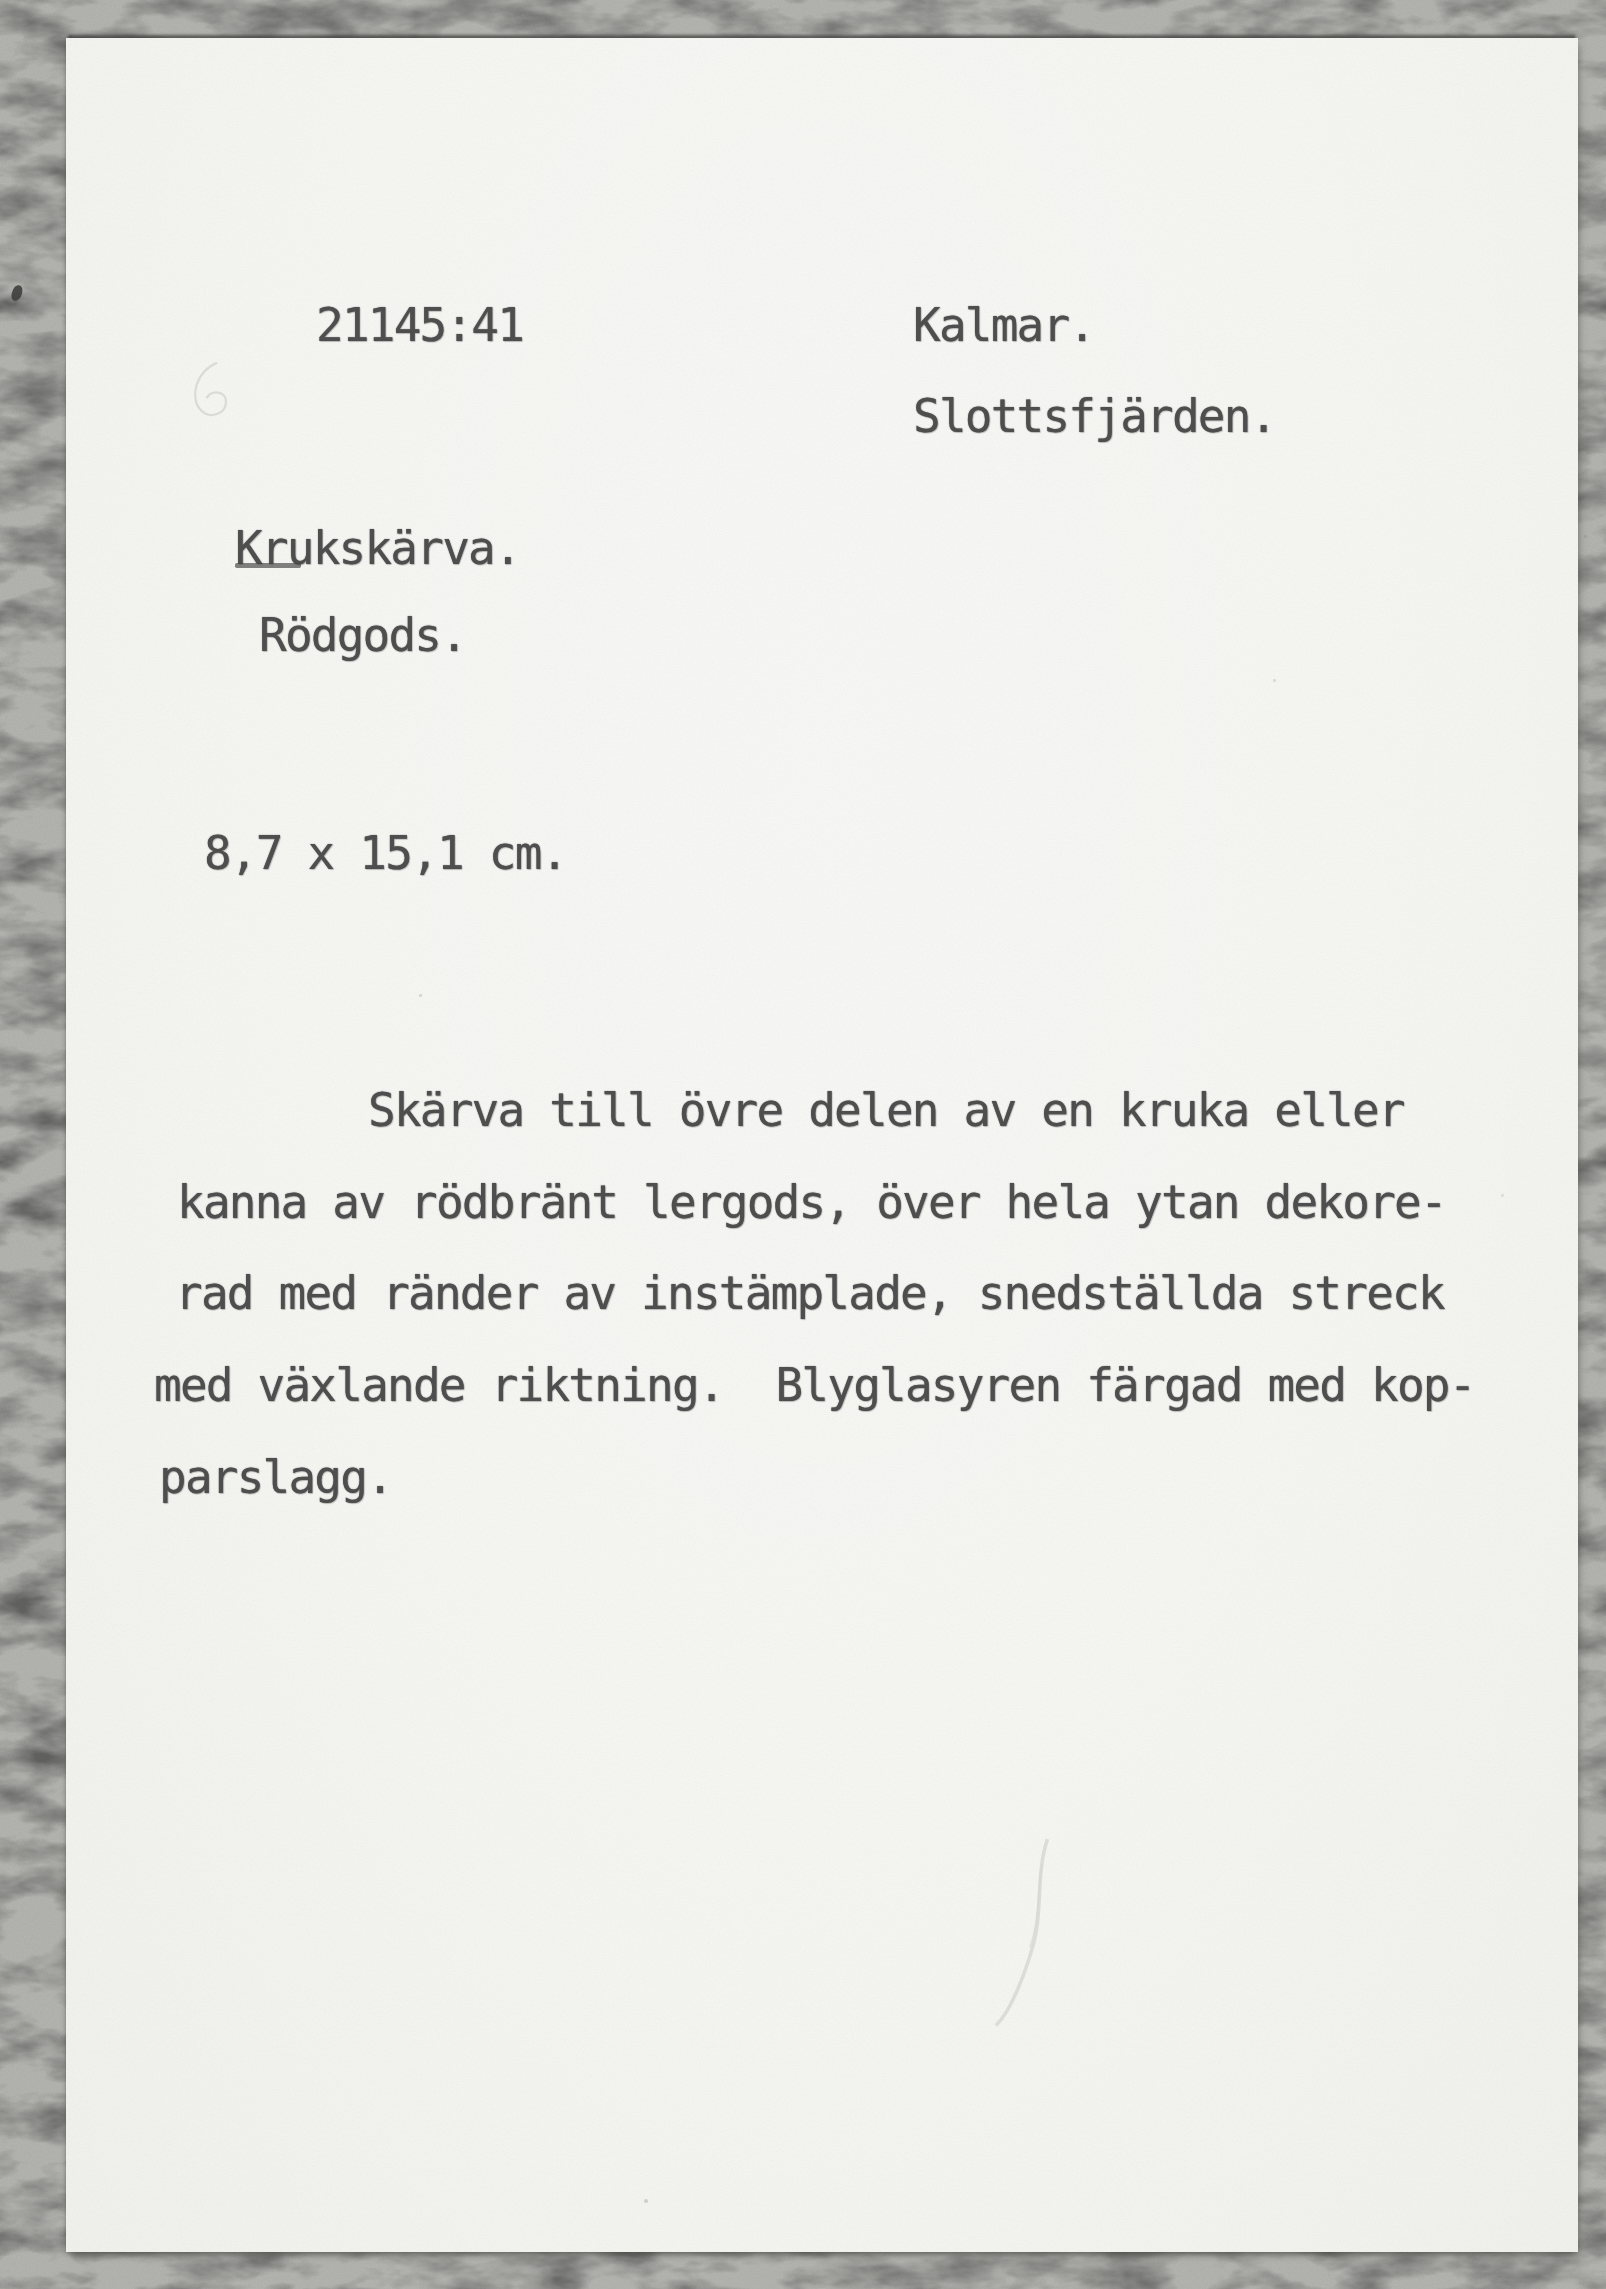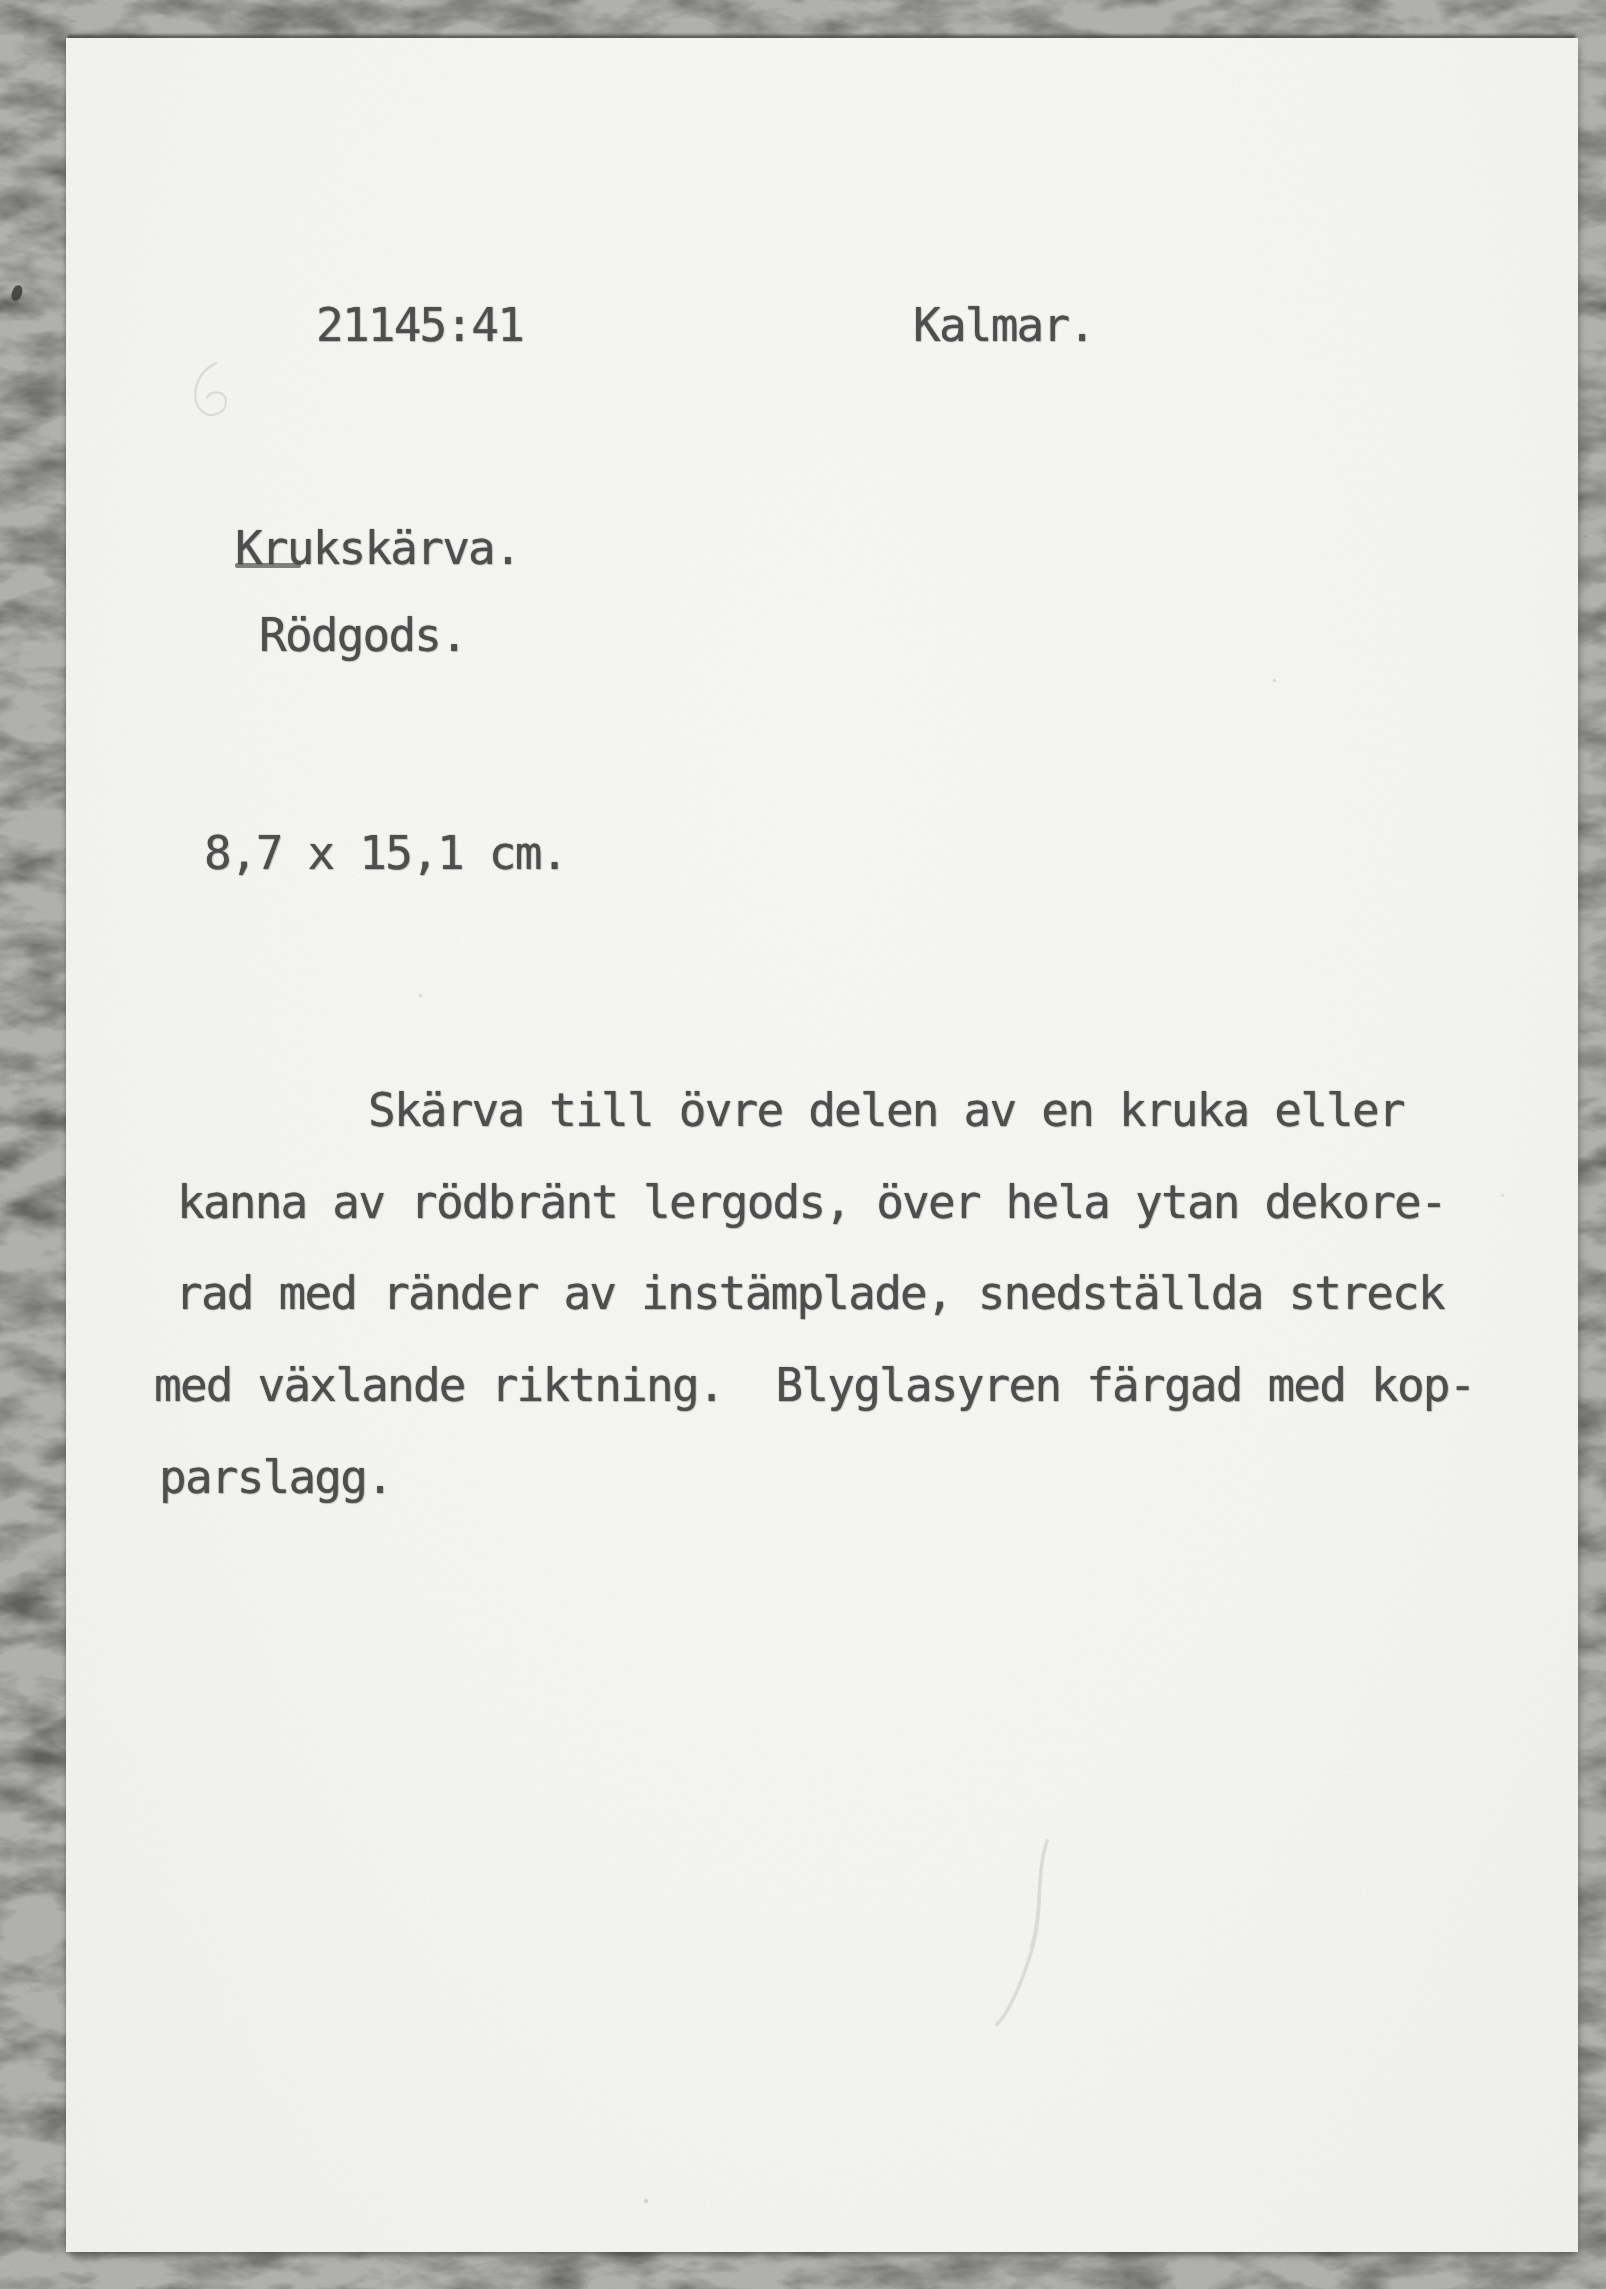--- a/index.html
+++ b/index.html
@@ -101,20 +101,21 @@
 
     <div class="speck" style="left:353px;top:956px;width:2.7px;height:2.7px;background:#d4d4d1;"></div>
     <div class="speck" style="left:1207px;top:641px;width:2.7px;height:2.7px;background:#d8d8d5;"></div>
     <div class="speck" style="left:578px;top:2161px;width:3.6px;height:3.6px;background:#cfcfcc;"></div>
     <div class="speck" style="left:1435px;top:1156px;width:2.7px;height:2.7px;background:#dcdcd9;"></div>
 
     <div class="typed" style="left:250px;top:264px;">21145:41</div>
 
     <div class="typed" style="left:847px;top:264px;">Kalmar.</div>
 
+    <div class="typed" style="left:847px;top:355px;">Slottsfjärden.</div>
 
     <div class="typed" style="left:169px;top:487px;">Krukskärva.</div>
     <div class="kr-underline"></div>
 
     <div class="typed" style="left:193px;top:574px;">Rödgods.</div>
 
     <div class="typed" style="left:138px;top:792px;">8,7 x 15,1 cm.</div>
 
     <div class="typed" style="left:111px;top:1141px;">kanna av rödbränt lergods, över hela ytan dekore-</div>
     <div class="typed" style="left:302px;top:1049px;">Skärva till övre delen av en kruka eller</div>

